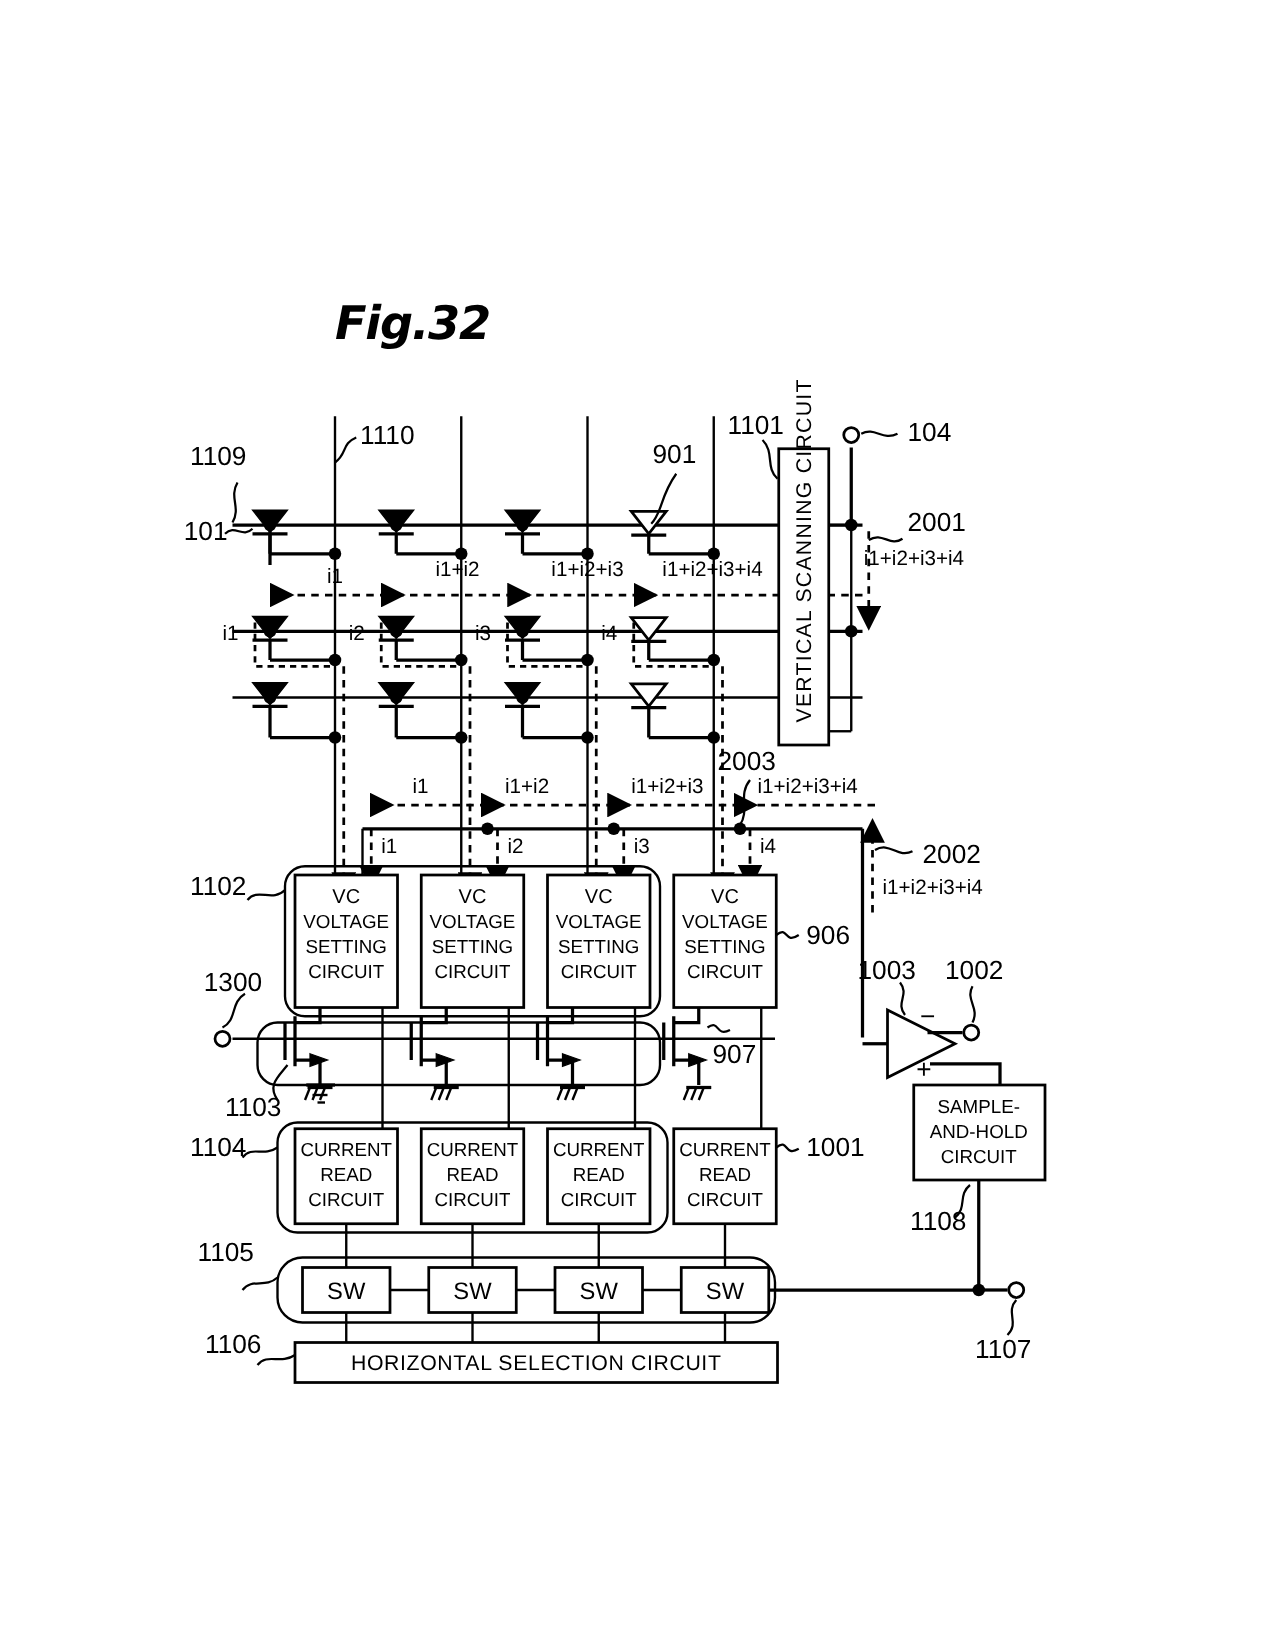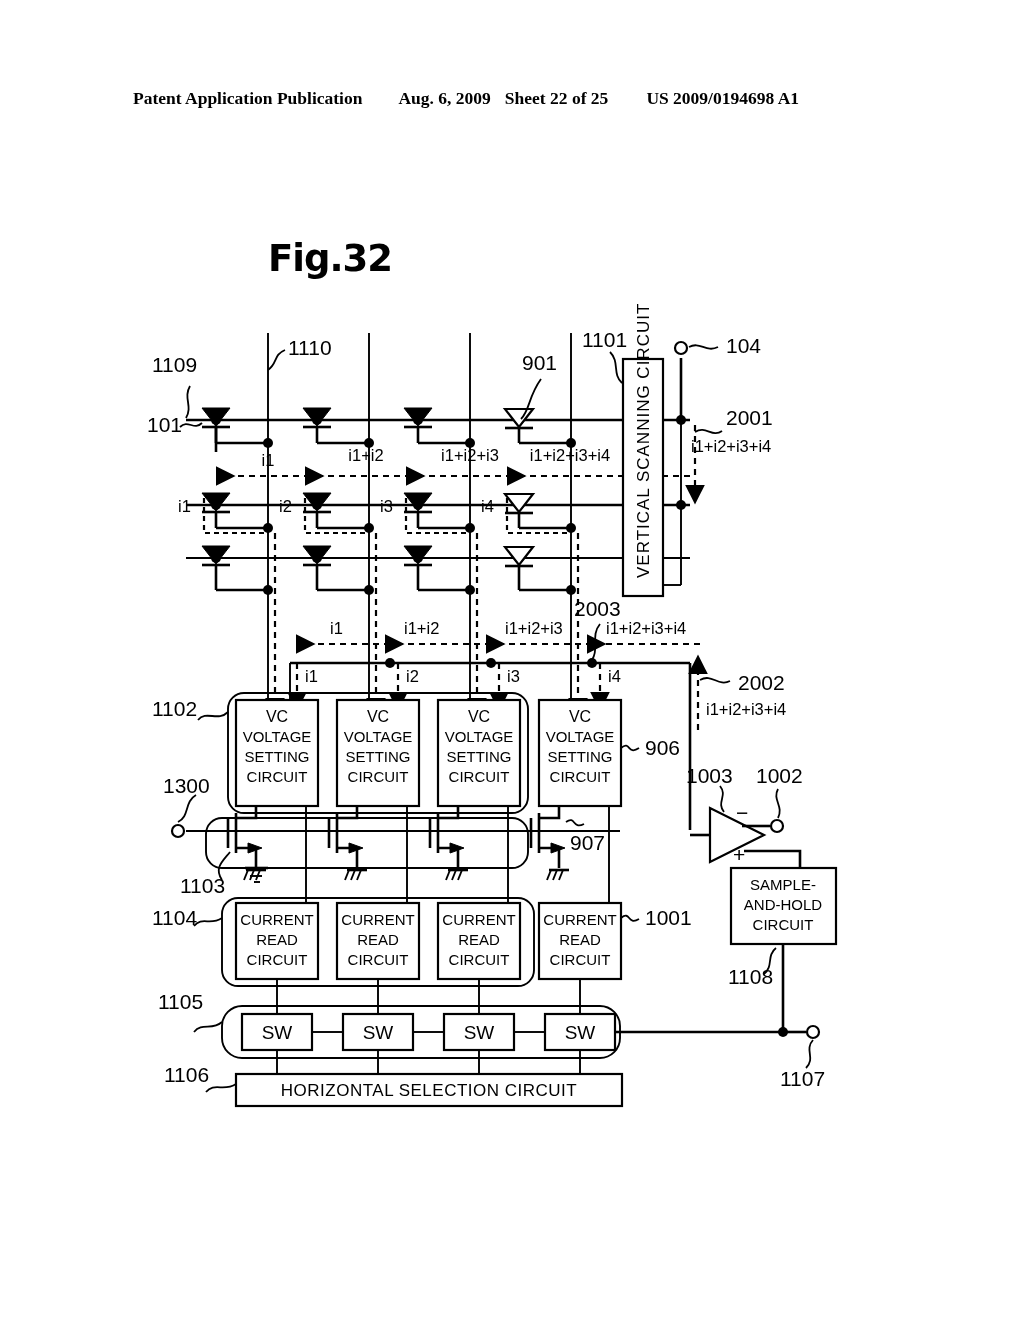--- a/index.html
+++ b/index.html
@@ -10,21 +10,21 @@
   .hdr{position:absolute;top:88px;left:0;width:1024px;
        font-family:"Liberation Serif", serif;font-weight:bold;font-size:17.5px;
        white-space:pre;}
   .hdr span{display:inline-block;}
   .hdr .h1{margin-left:133px;}
   .hdr .h2{margin-left:36px;}
   .hdr .h3{margin-left:14px;}
   .hdr .h4{margin-left:38px;}
 
   .figtitle{position:absolute;left:268px;top:237px;font-size:37px;
-            font-family:"DejaVu Sans", sans-serif;font-weight:bold;
+            font-family:"DejaVu Sans", sans-serif;font-style:italic;font-weight:bold;
             letter-spacing:-1px;}
 
   svg.diagram{position:absolute;left:0;top:0;width:1024px;height:1320px;}
   .lbl{font-family:"Liberation Sans", sans-serif;font-size:21px;fill:#000;}
   .lbl-sm{font-family:"Liberation Sans", sans-serif;font-size:16.5px;fill:#000;}
   .lbl-box{font-family:"Liberation Sans", sans-serif;font-size:15px;fill:#000;}
   .lbl-box-b{font-family:"Liberation Sans", sans-serif;font-size:16px;fill:#000;}
   .lbl-vsc{font-family:"Liberation Sans", sans-serif;font-size:17px;fill:#000;letter-spacing:1px;}
   .lbl-sw{font-family:"Liberation Sans", sans-serif;font-size:19px;fill:#000;}
   .lbl-hsc{font-family:"Liberation Sans", sans-serif;font-size:17px;fill:#000;letter-spacing:0.5px;}
@@ -37,21 +37,20 @@
   .dot{fill:#000;}
   .open{fill:#fff;stroke:#000;stroke-width:2.2;}
   .solidtri{fill:#000;stroke:#000;stroke-width:1;}
   .opentri{fill:#fff;stroke:#000;stroke-width:2.2;}
 </style>
 </head>
 <body>
 
 <div class="page">
 
-  <div class="hdr"><span class="h1">Patent Application Publication</span><span class="h2">Aug. 6, 2009</span><span class="h3">Sheet 22 of 25</span><span class="h4">US 2009/0194698 A1</span></div>
 
   <div class="figtitle">Fig.32</div>
 
   <svg class="diagram" viewBox="0 0 1024 1320">
     <defs>
       <marker id="arrL" markerWidth="9" markerHeight="9" refX="8" refY="4.5" orient="auto">
         <path d="M9,0 L0,4.5 L9,9 Z" fill="#000"></path>
       </marker>
       <marker id="arrD" markerWidth="9" markerHeight="9" refX="1" refY="4.5" orient="auto">
         <path d="M0,0 L9,4.5 L0,9 Z" fill="#000"></path>

